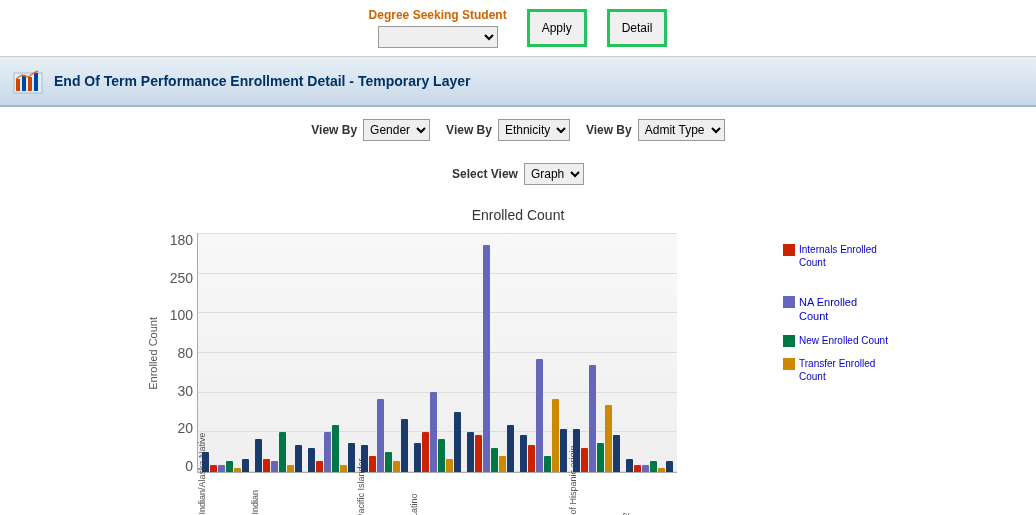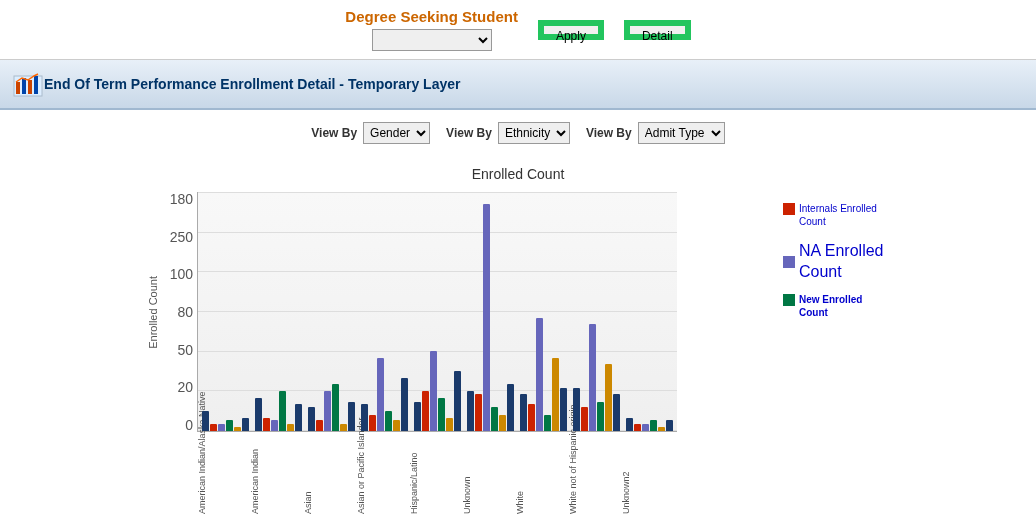--- a/index.html
+++ b/index.html
@@ -15,44 +15,44 @@
     }
     .degree-section {
       display: flex;
       flex-direction: column;
       align-items: center;
       gap: 4px;
     }
     .degree-label {
       color: #cc6600;
       font-weight: bold;
-      font-size: 15px;
+      font-size: 12px;
     }
     .degree-select {
       width: 120px;
       height: 22px;
       font-size: 12px;
       border: 1px solid #999;
     }
     .btn {
       padding: 3px 12px;
       font-size: 12px;
-      border: 6px solid #22c55e;
+      border: 3px solid #22c55e;
       background: #f0f0f0;
       cursor: pointer;
-      height: 20px;
+      height: 38px;
     }
 
     .header-bar {
       display: flex;
       align-items: center;
       background: linear-gradient(to bottom, #e8f0f8, #c8d8e8);
       padding: 8px 12px;
       border-bottom: 2px solid #a0b8d0;
-      gap: 0;
+      gap: 10px;
     }
     .header-icon {
       width: 32px;
       height: 32px;
     }
     .header-title {
       font-size: 14px;
       font-weight: bold;
       color: #003366;
     }
@@ -189,37 +189,44 @@
   <div class="control-group">
     <span class="control-label">View By</span>
     <select class="control-select">
       <option>Ethnicity</option>
     </select>
   </div>
   <div class="control-group">
     <span class="control-label">View By</span>
     <select class="control-select">
       <option>Admit Type</option>
+    </select>
+  </div>
+  <div class="control-group" style="margin-top:6px; flex-basis:100%; justify-content:center;">
+    <span class="control-label">Select View</span>
+    <select class="control-select">
+      <option>Graph</option>
+      <option>Table</option>
     </select>
   </div>
 </div>
 
 <div class="chart-container">
   <div class="chart-title">Enrolled Count</div>
   <div style="display:flex; align-items:flex-start;">
     <div class="chart-area">
       <div style="display:flex; align-items:center; height:240px; margin-right:2px;">
         <div class="y-axis-label">Enrolled Count</div>
       </div>
       <div>
         <div style="display:flex; align-items:stretch;">
           <div class="y-ticks">
             <span class="y-tick">0</span>
             <span class="y-tick">20</span>
-            <span class="y-tick">50</span>
+            <span class="y-tick">30</span>
             <span class="y-tick">80</span>
             <span class="y-tick">100</span>
             <span class="y-tick">250</span>
             <span class="y-tick">180</span>
           </div>
           <div class="chart-plot" id="chart-plot" style="width:480px;">
             <div class="grid-lines">
               <div class="grid-line"></div>
               <div class="grid-line"></div>
               <div class="grid-line"></div>
@@ -310,27 +317,31 @@
             <div style="writing-mode: vertical-rl; transform: rotate(180deg); font-size: 9px; color: rgb(85, 85, 85); height: 80px; display: flex; align-items: flex-start; overflow: visible; white-space: nowrap; width: 53px; text-align: left;">Hispanic/Latino</div>
             <div style="writing-mode: vertical-rl; transform: rotate(180deg); font-size: 9px; color: rgb(85, 85, 85); height: 80px; display: flex; align-items: flex-start; overflow: visible; white-space: nowrap; width: 53px; text-align: left;">Unknown</div>
             <div style="writing-mode: vertical-rl; transform: rotate(180deg); font-size: 9px; color: rgb(85, 85, 85); height: 80px; display: flex; align-items: flex-start; overflow: visible; white-space: nowrap; width: 53px; text-align: left;">White</div>
             <div style="writing-mode: vertical-rl; transform: rotate(180deg); font-size: 9px; color: rgb(85, 85, 85); height: 80px; display: flex; align-items: flex-start; overflow: visible; white-space: nowrap; width: 53px; text-align: left;">White not of Hispanic origin</div>
             <div style="writing-mode: vertical-rl; transform: rotate(180deg); font-size: 9px; color: rgb(85, 85, 85); height: 80px; display: flex; align-items: flex-start; overflow: visible; white-space: nowrap; width: 53px; text-align: left;">Unknown2</div>
           </div>
 
       </div>
     </div>
     <div class="legend" id="legend-area">
-        <div style="display: flex; align-items: flex-start; gap: 4px; font-size: 10px; margin-bottom: 7px;">
+        <div style="display: flex; align-items: flex-start; gap: 4px; font-size: 10px; margin-bottom: 20px;">
           <div style="width: 12px; height: 12px; background: rgb(204, 34, 0); flex-shrink: 0; margin-top: 1px;"></div>
           <span style="color: rgb(0, 0, 204); line-height: 1.3; max-width: 90px;">Internals Enrolled Count</span>
         </div>
-        <div style="display: flex; align-items: center; gap: 4px; font-size: 16px; margin-bottom: 4px;">
+        <div style="display: flex; align-items: flex-start; gap: 4px; font-size: 11px; margin-bottom: 4px;">
           <div style="width: 12px; height: 12px; background: rgb(102, 102, 187); flex-shrink: 0; margin-top: 1px;"></div>
           <span style="color: rgb(0, 0, 204); line-height: 1.3; max-width: 90px;">NA Enrolled Count</span>
         </div>
         <div style="display: flex; align-items: flex-start; gap: 4px; font-size: 10px; margin-bottom: 4px;">
           <div style="width: 12px; height: 12px; background: rgb(0, 119, 68); flex-shrink: 0; margin-top: 1px;"></div>
-          <span style="color: rgb(0, 0, 204); line-height: 1.3; max-width: 90px; font-weight: bold;">New Enrolled Count</span>
+          <span style="color: rgb(0, 0, 204); line-height: 1.3; max-width: 90px;">New Enrolled Count</span>
+        </div>
+        <div style="display: flex; align-items: flex-start; gap: 4px; font-size: 10px; margin-bottom: 4px;">
+          <div style="width: 12px; height: 12px; background: rgb(204, 136, 0); flex-shrink: 0; margin-top: 1px;"></div>
+          <span style="color: rgb(0, 0, 204); line-height: 1.3; max-width: 90px;">Transfer Enrolled Count</span>
         </div>
       </div>
   </div>
 </div>
 
 </body></html>

